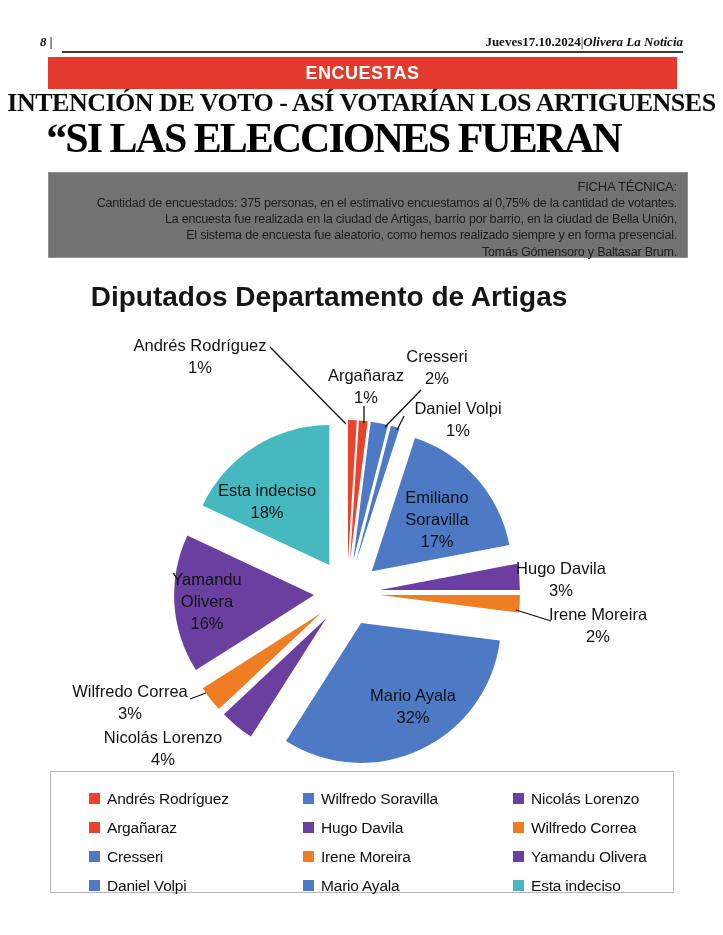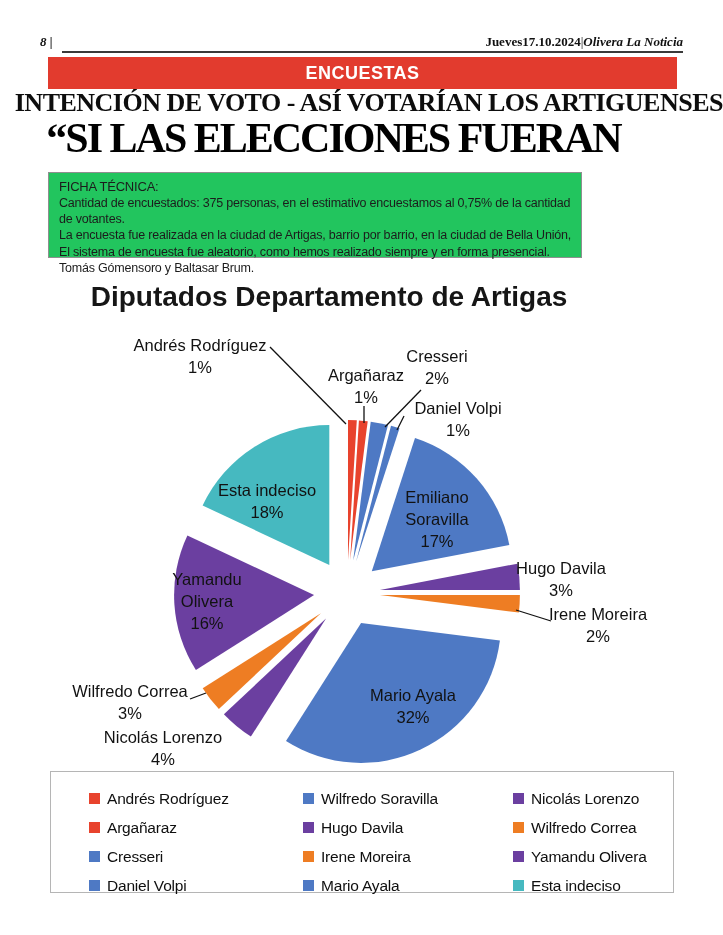--- a/index.html
+++ b/index.html
@@ -14,27 +14,27 @@
   .page-num{font-weight:bold;font-style:italic;}
   .date-line{display:flex;gap:0;align-items:flex-start;}
   .date-line .weekday,.date-line .date{font-weight:600;}
   .date-line .paper{font-weight:bold;font-style:italic;}
   .header-rule{position:absolute;left:62px;right:40px;top:51px;height:0;border-top:2px solid #3a3a3a;}
   
   .banner{position:absolute;left:48px;top:57px;width:629px;height:32px;background:#E23B2E;
     display:flex;align-items:center;justify-content:center;}
   .banner span{color:#ffffff;font-weight:bold;font-size:18px;letter-spacing:.5px;}
   
-  .kicker{position:absolute;left:0;top:88px;width:723px;text-align:right;
+  .kicker{position:absolute;left:0;top:88px;width:723px;text-align:center;
     font-family:"Liberation Serif",serif;font-weight:bold;font-size:26px;letter-spacing:-.5px;color:#0d0d0d;}
   .headline{position:absolute;left:0;top:114px;width:667px;text-align:center;margin:0;
     font-family:"Liberation Serif",serif;font-weight:bold;font-size:42px;letter-spacing:-2px;color:#000;}
   
-  .ficha{position:absolute;left:48px;top:172px;width:534px;height:86px;box-sizing:border-box;
-    background:#22c55e;border:1px solid #8f8f8f;padding:5px 10px;color:#1c1c1c;}
+  .ficha{position:absolute;left:48px;top:172px;width:640px;height:86px;box-sizing:border-box;
+    background:#737373;border:1px solid #8f8f8f;padding:5px 10px;color:#1c1c1c;text-align:right;}
   .ficha-title{font-size:13px;line-height:17px;letter-spacing:-.2px;}
   .ficha-line{font-size:12.5px;line-height:16.2px;letter-spacing:-.2px;}
   
   .chart-title{position:absolute;left:0;top:281px;width:658px;margin:0;text-align:center;
     font-size:28px;font-weight:bold;color:#161616;}
   svg.pie{position:absolute;left:0;top:0;width:723px;height:935px;pointer-events:none;}
   svg.pie text{font-family:"Liberation Sans",sans-serif;font-size:16.5px;fill:#121212;}
   
   .legend{position:absolute;left:50px;top:771px;width:624px;height:122px;box-sizing:border-box;
     border:1.5px solid #b5b5b5;background:#fff;display:grid;grid-template-columns:214px 210px 1fr;

